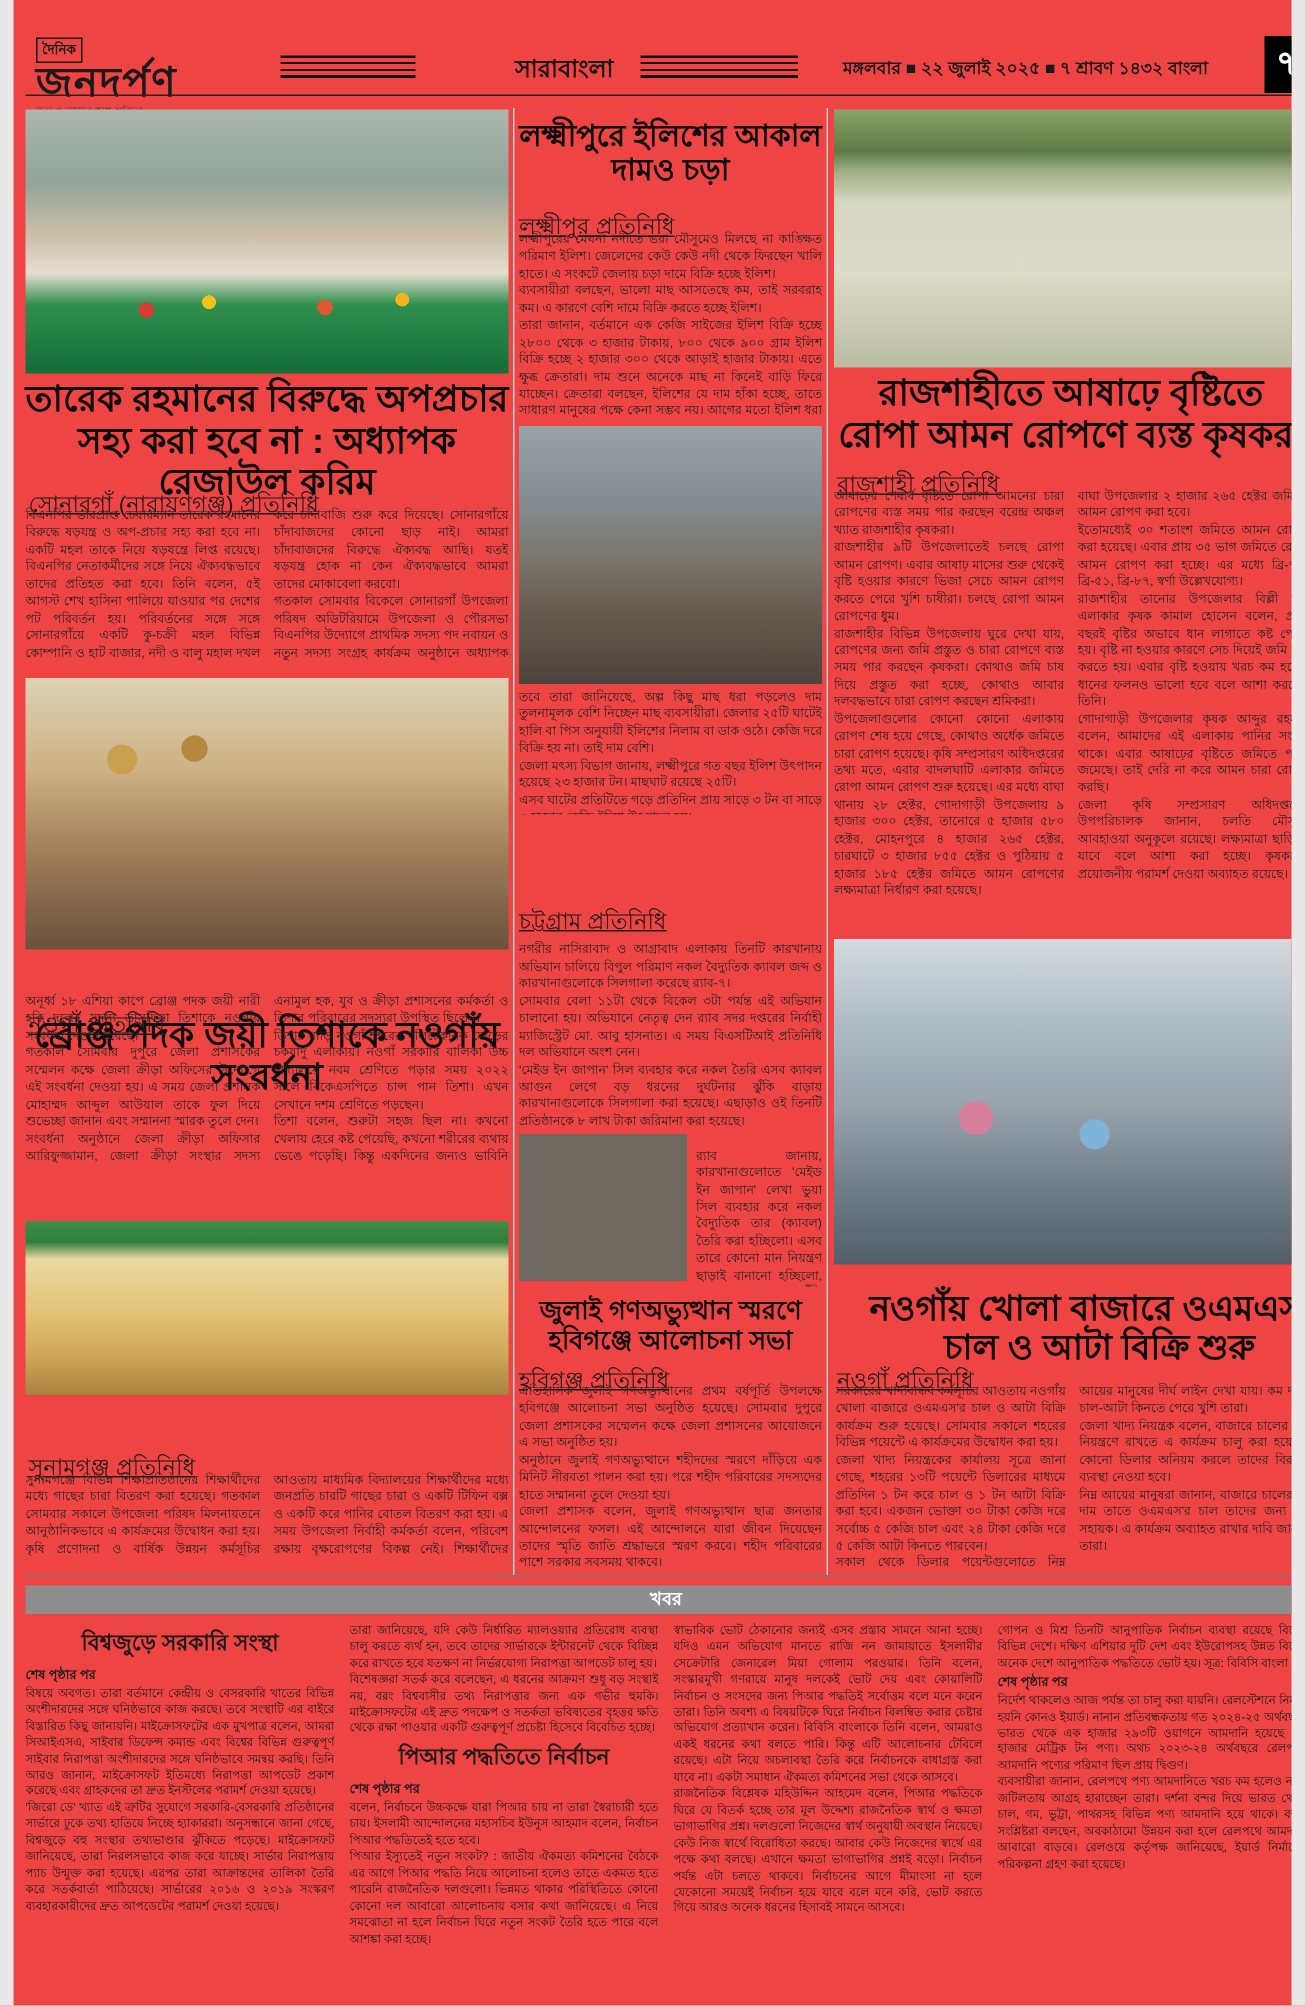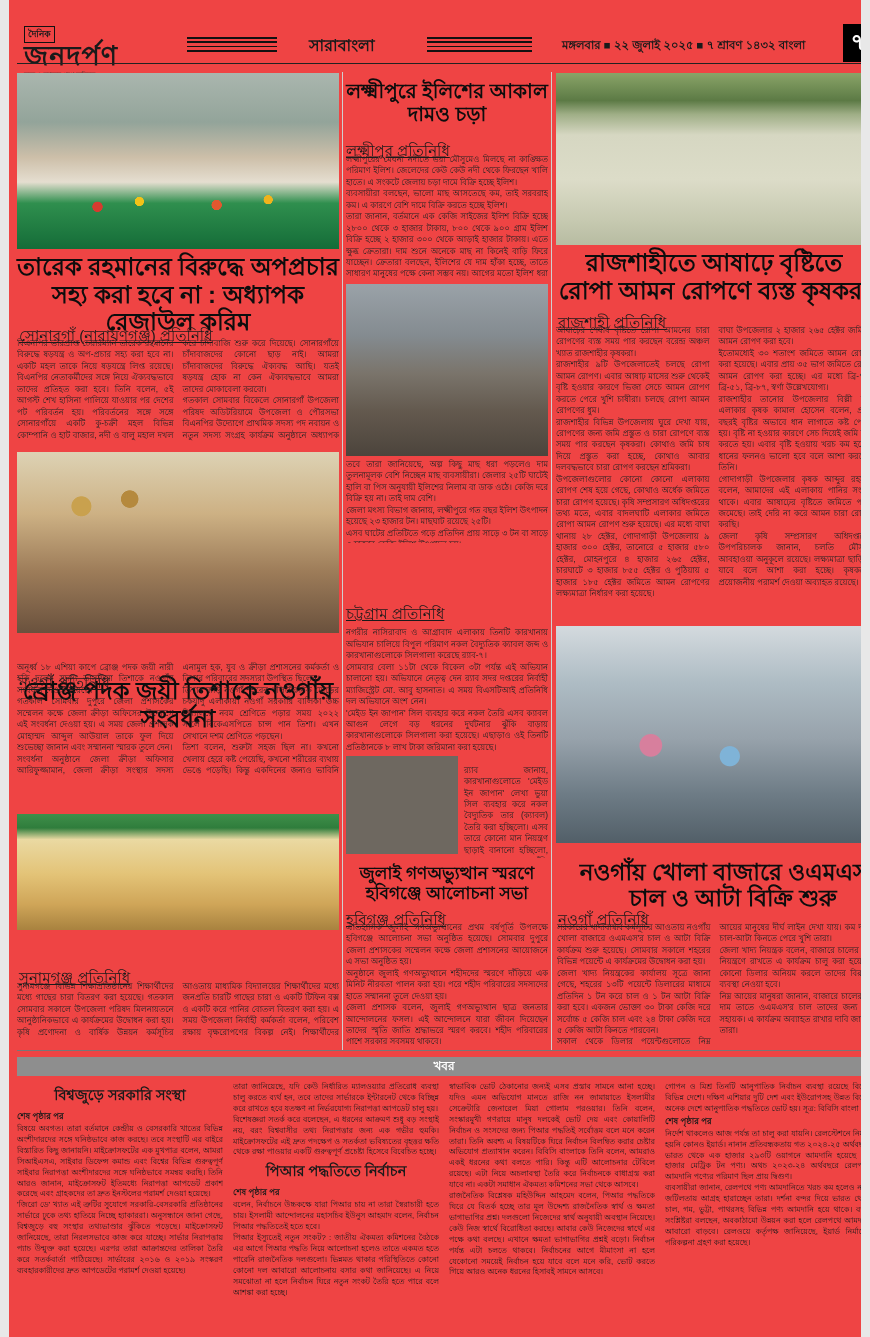--- a/index.html
+++ b/index.html
@@ -62,21 +62,21 @@
 <body>
 
 <div class="page">
 
   <div class="abs" style="left:15px;top:23px;width:160px;">
     <span class="logo-daily">দৈনিক</span>
     <div class="logo-name">জনদর্পণ</div>
     <div class="logo-tag">সত্য ও ন্যায়ের পথে অবিচল</div>
   </div>
   <div class="abs linestack" style="left:178px;top:37px;width:90px;"></div>
-  <div class="abs section-name" style="left:300px;top:33px;width:100px;text-align:left;">সারাবাংলা</div>
+  <div class="abs section-name" style="left:300px;top:33px;width:100px;text-align:right;">সারাবাংলা</div>
   <div class="abs linestack" style="left:418px;top:37px;width:105px;"></div>
   <div class="abs dateline" style="left:553px;top:37px;">মঙ্গলবার ■ ২২ জুলাই ২০২৫ ■ ৭ শ্রাবণ ১৪৩২ বাংলা</div>
   <div class="pagenum-box">৭</div>
   <div class="mast-rule"></div>
 
   <div class="vrule" style="left:333px;"></div>
   <div class="vrule" style="left:542px;"></div>
 
   <div class="abs photo ph-bnp" style="left:8px;top:73px;width:322px;height:176px;"></div>
   <div class="abs headline" style="left:8px;top:253px;width:322px;font-size:24px;">তারেক রহমানের বিরুদ্ধে অপপ্রচার সহ্য করা হবে না : অধ্যাপক রেজাউল করিম</div>

